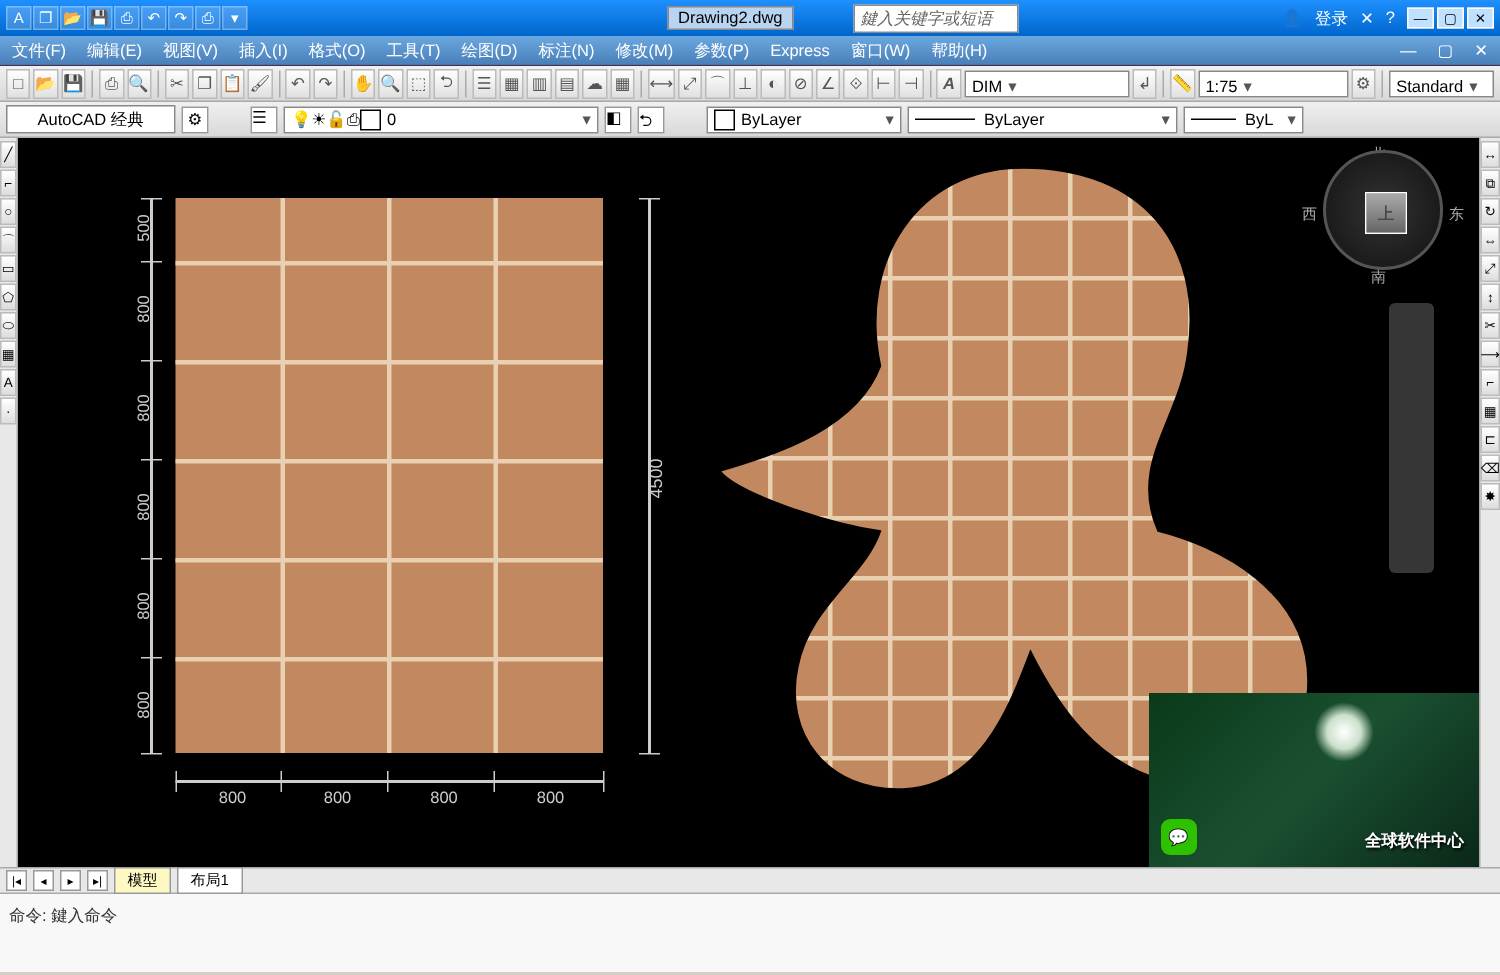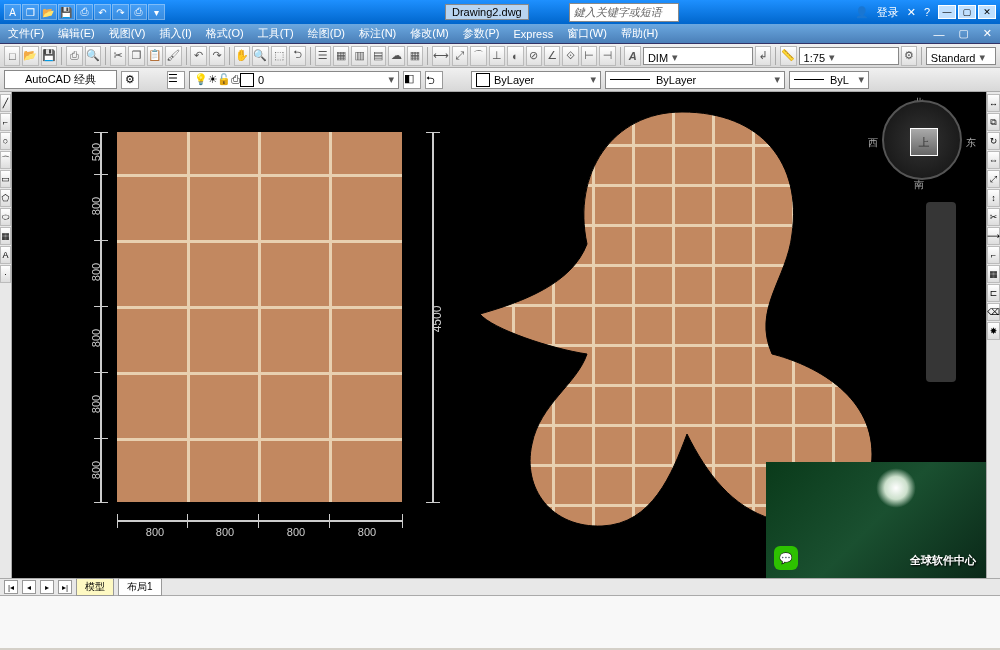--- a/index.html
+++ b/index.html
@@ -331,13 +331,14 @@
 <div class="tabbar">
   <div class="navbtn">|◂</div>
   <div class="navbtn">◂</div>
   <div class="navbtn">▸</div>
   <div class="navbtn">▸|</div>
   <div class="tab" style="background:#fef9c3">模型</div>
   <div class="tab">布局1</div>
 </div>
 
 <div class="cmdline">
+  <div class="prompt">命令: 鍵入命令</div>
 </div>
 
 </body></html>

